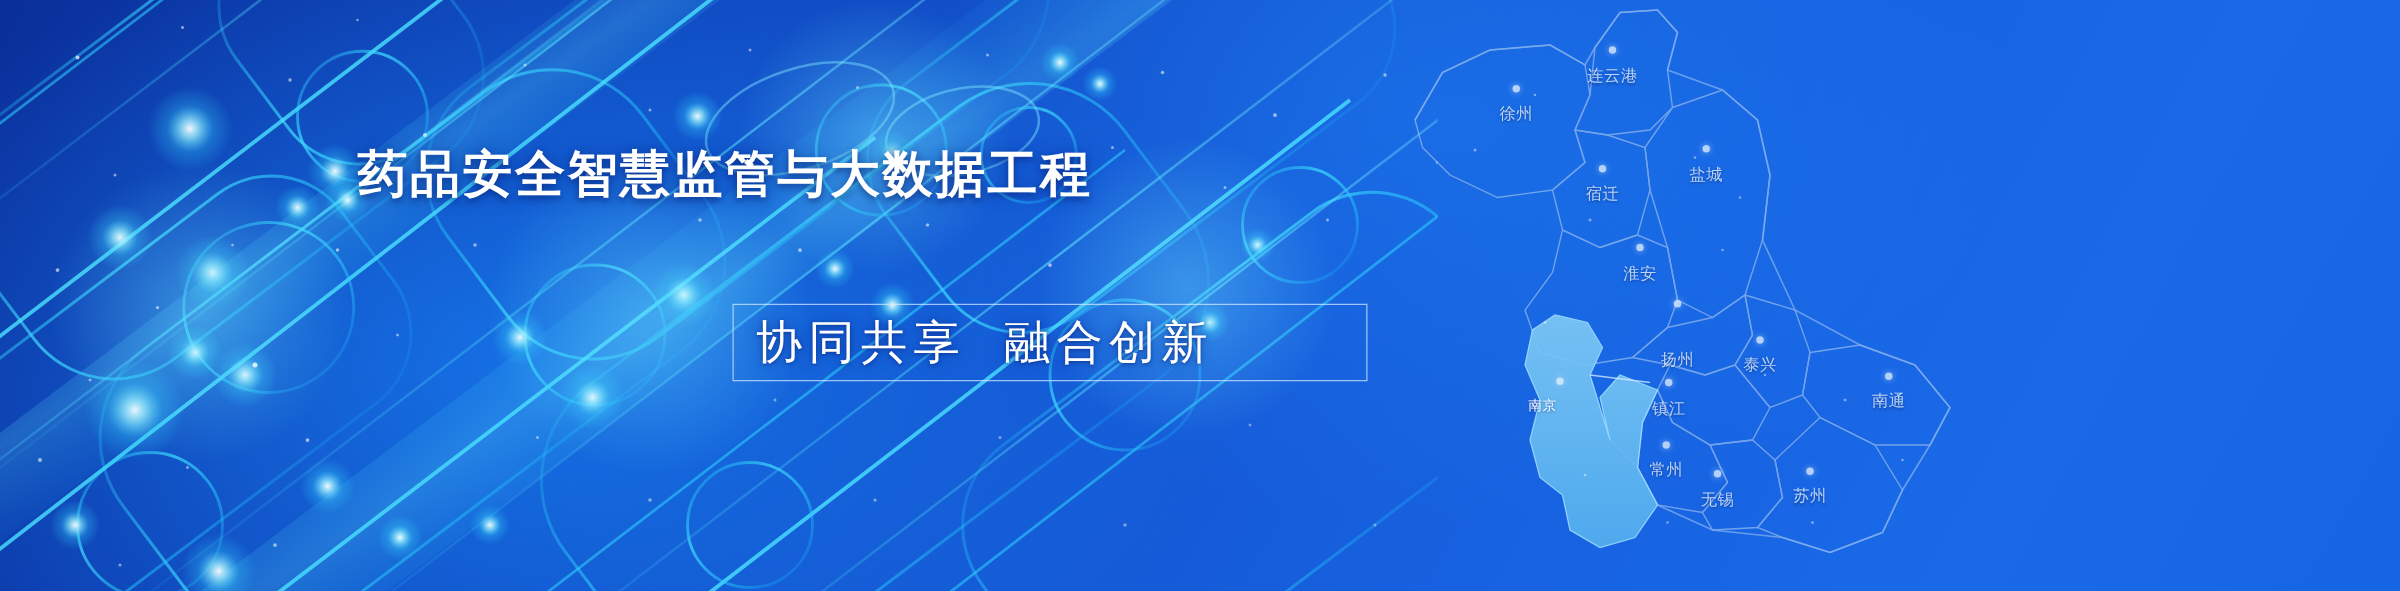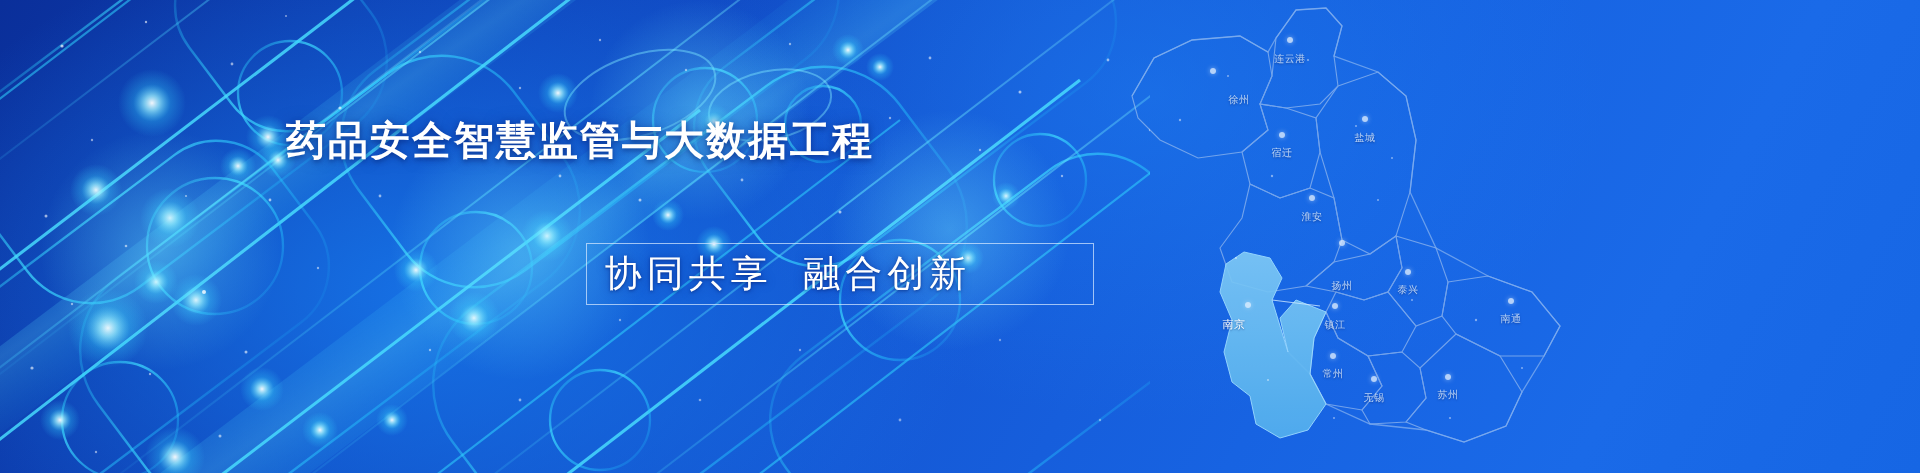--- a/index.html
+++ b/index.html
@@ -33,21 +33,21 @@
     position:absolute;left:586px;top:243px;width:404px;height:62px;
     display:flex;align-items:center;justify-content:center;
     color:#ffffff;font-size:37px;letter-spacing:5px;font-weight:300;
     text-shadow:0 0 10px rgba(10,45,150,.65),0 1px 3px rgba(6,26,96,.55);
     white-space:pre;
   }
 
   
   #map-wrap{position:absolute;left:1120px;top:0;width:560px;height:473px;}
   .city-label{
-    position:absolute;color:rgba(226,240,255,.80);font-size:10px;
+    position:absolute;color:rgba(226,240,255,.80);font-size:13px;
     letter-spacing:.5px;transform:translate(-50%,0);white-space:nowrap;
     text-shadow:0 1px 2px rgba(8,35,110,.55);
   }
   .city-dot{
     position:absolute;width:6px;height:6px;border-radius:50%;
     background:rgba(225,240,255,.78);transform:translate(-50%,-50%);
     box-shadow:0 0 5px rgba(200,230,255,.6);
   }
 </style>
 </head>
@@ -291,21 +291,21 @@
         <circle cx="330" cy="418" r="1.1"></circle>
         <circle cx="214" cy="418" r="1"></circle>
         <circle cx="148" cy="380" r="1.1"></circle>
         <circle cx="272" cy="158" r="1"></circle>
       </g>
     </svg>
     <div id="city-labels">
         <div class="city-dot" style="left: 170px; top: 40px;"></div>
         <div class="city-label" style="left: 170px; top: 52px;">连云港</div>
         <div class="city-dot" style="left: 93px; top: 71px;"></div>
-        <div class="city-label" style="left: 93px; top: 93px; margin-left: 26px;">徐州</div>
+        <div class="city-label" style="left: 93px; top: 82px;">徐州</div>
         <div class="city-dot" style="left: 245px; top: 119px;"></div>
         <div class="city-label" style="left: 245px; top: 131px;">盐城</div>
         <div class="city-dot" style="left: 162px; top: 135px;"></div>
         <div class="city-label" style="left: 162px; top: 146px; text-align: right;">宿迁</div>
         <div class="city-dot" style="left: 192px; top: 198px;"></div>
         <div class="city-label" style="left: 192px; top: 210px;">淮安</div>
         <div class="city-dot" style="left: 222px; top: 243px;"></div>
         <div class="city-label" style="left: 222px; top: 255px; margin-top: 24px;">扬州</div>
         <div class="city-dot" style="left: 288px; top: 272px;"></div>
         <div class="city-label" style="left: 288px; top: 283px;">泰兴</div>

